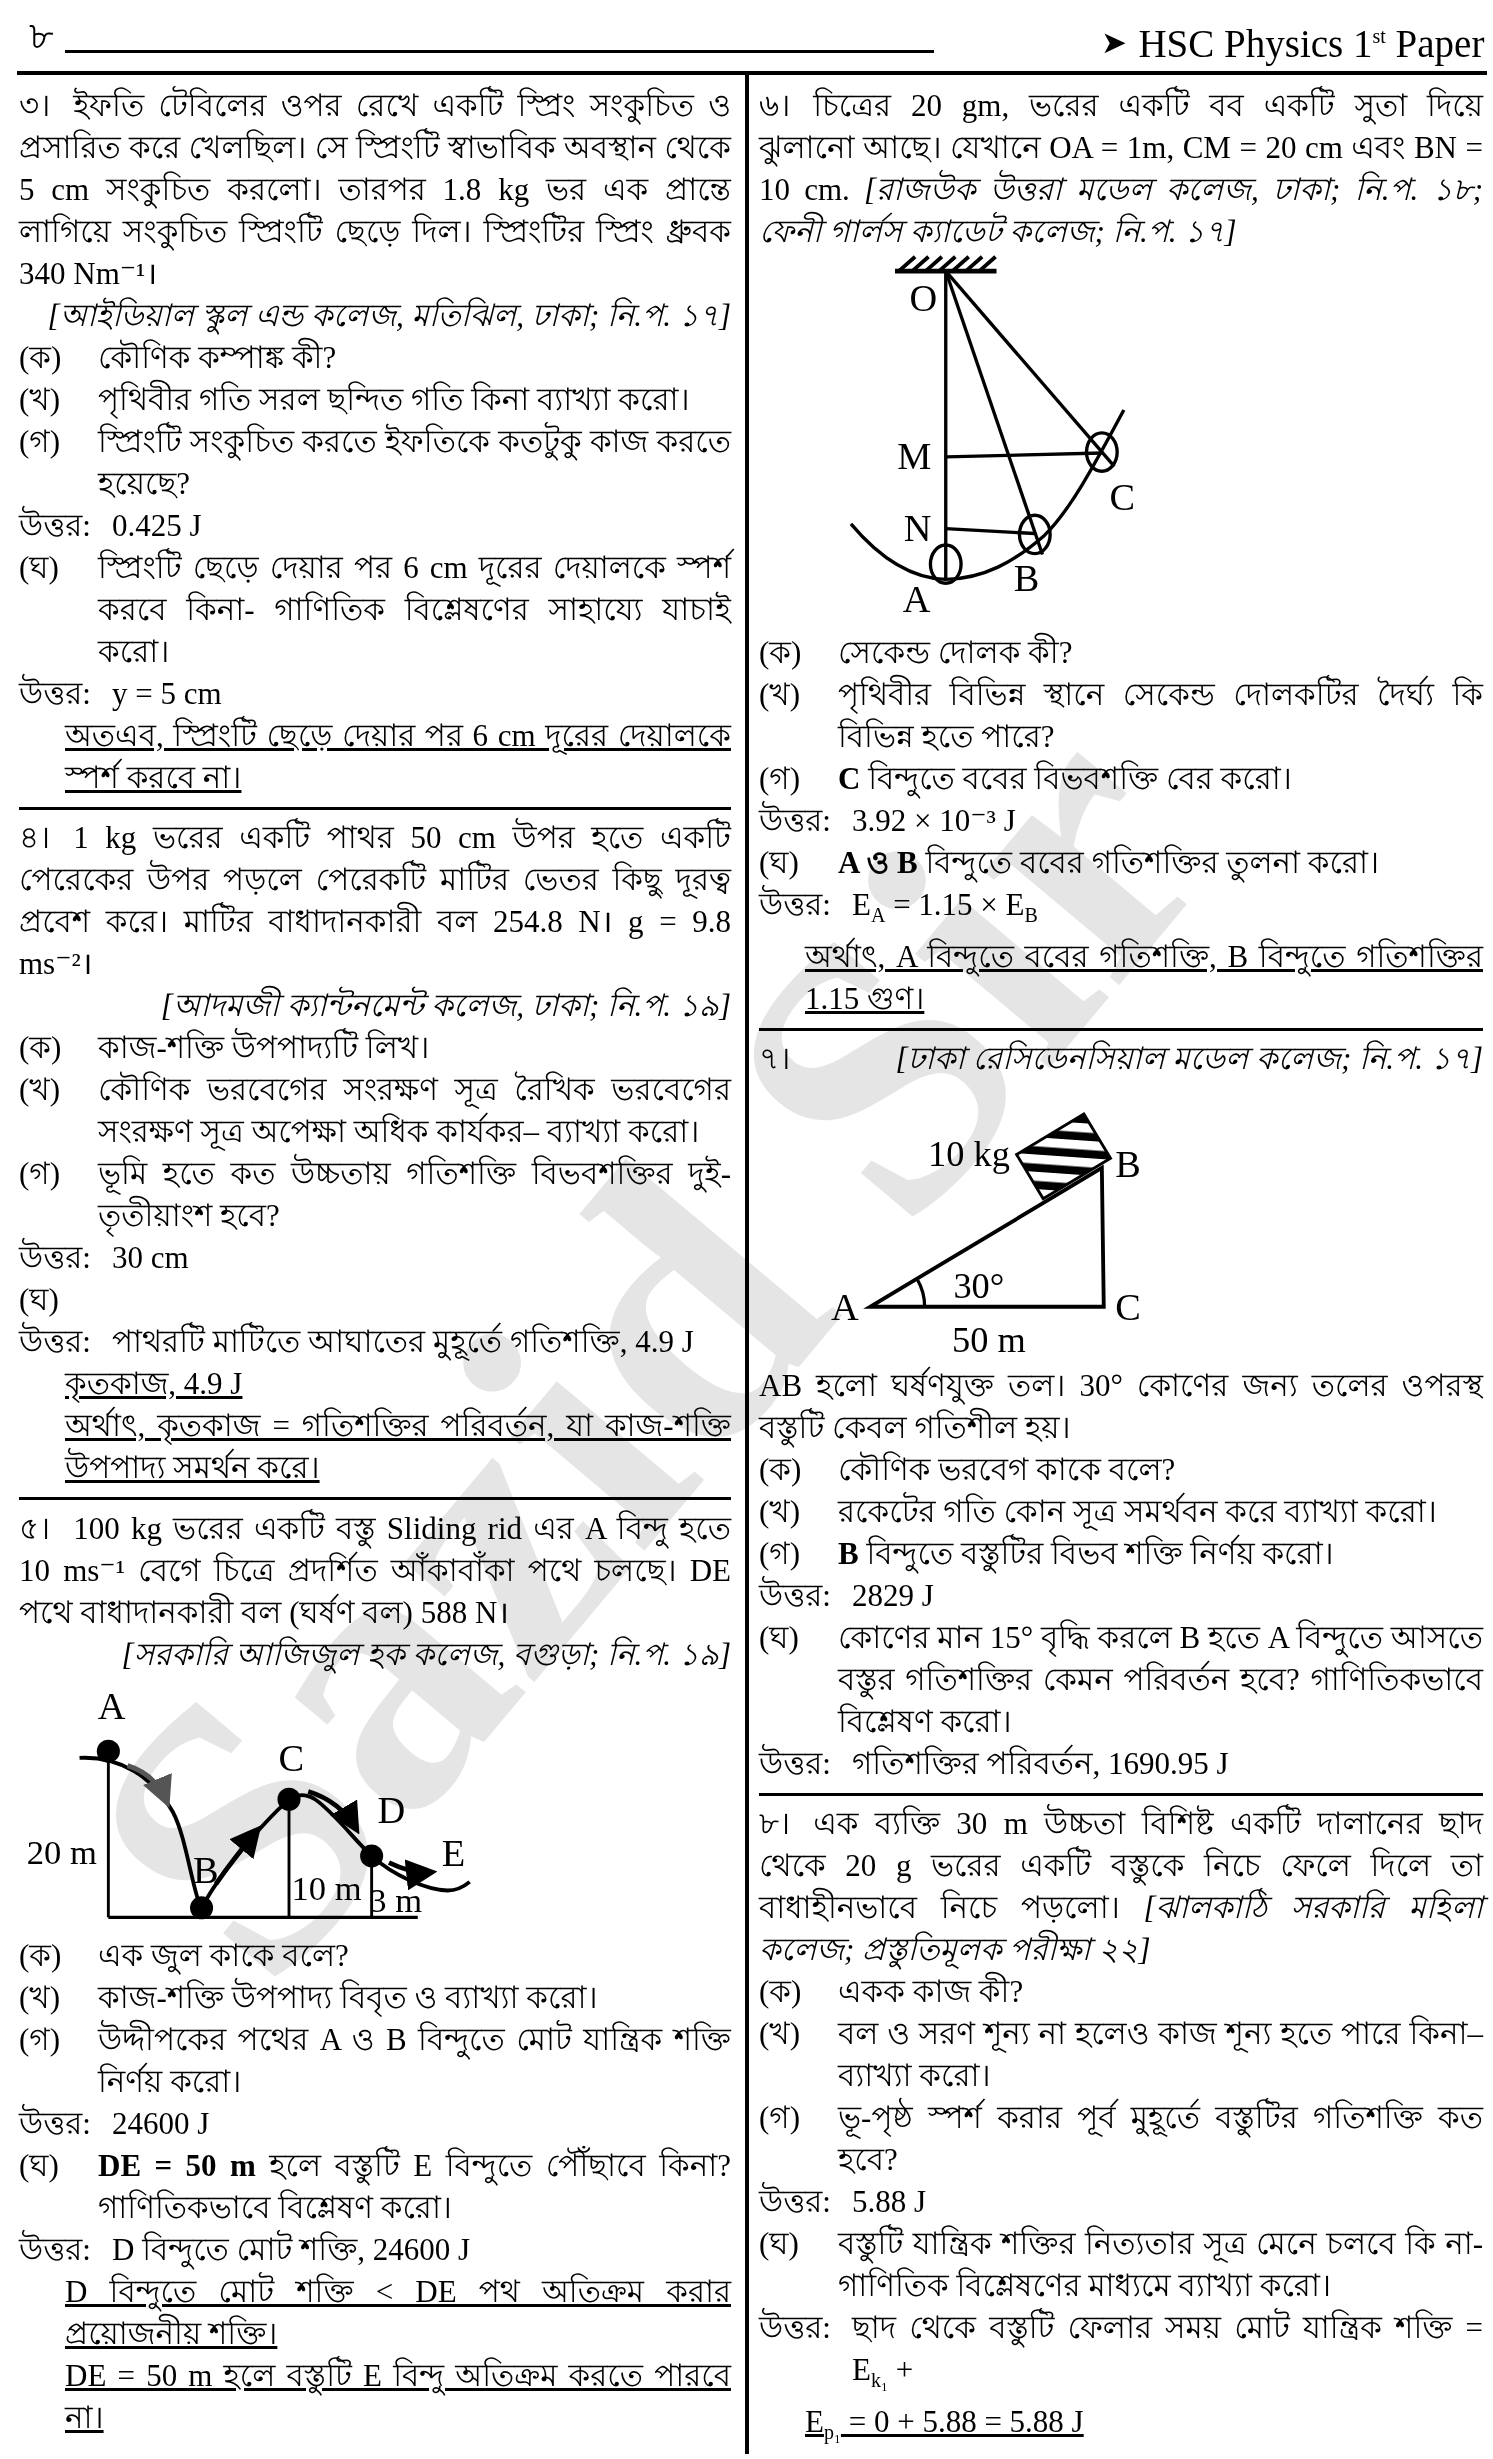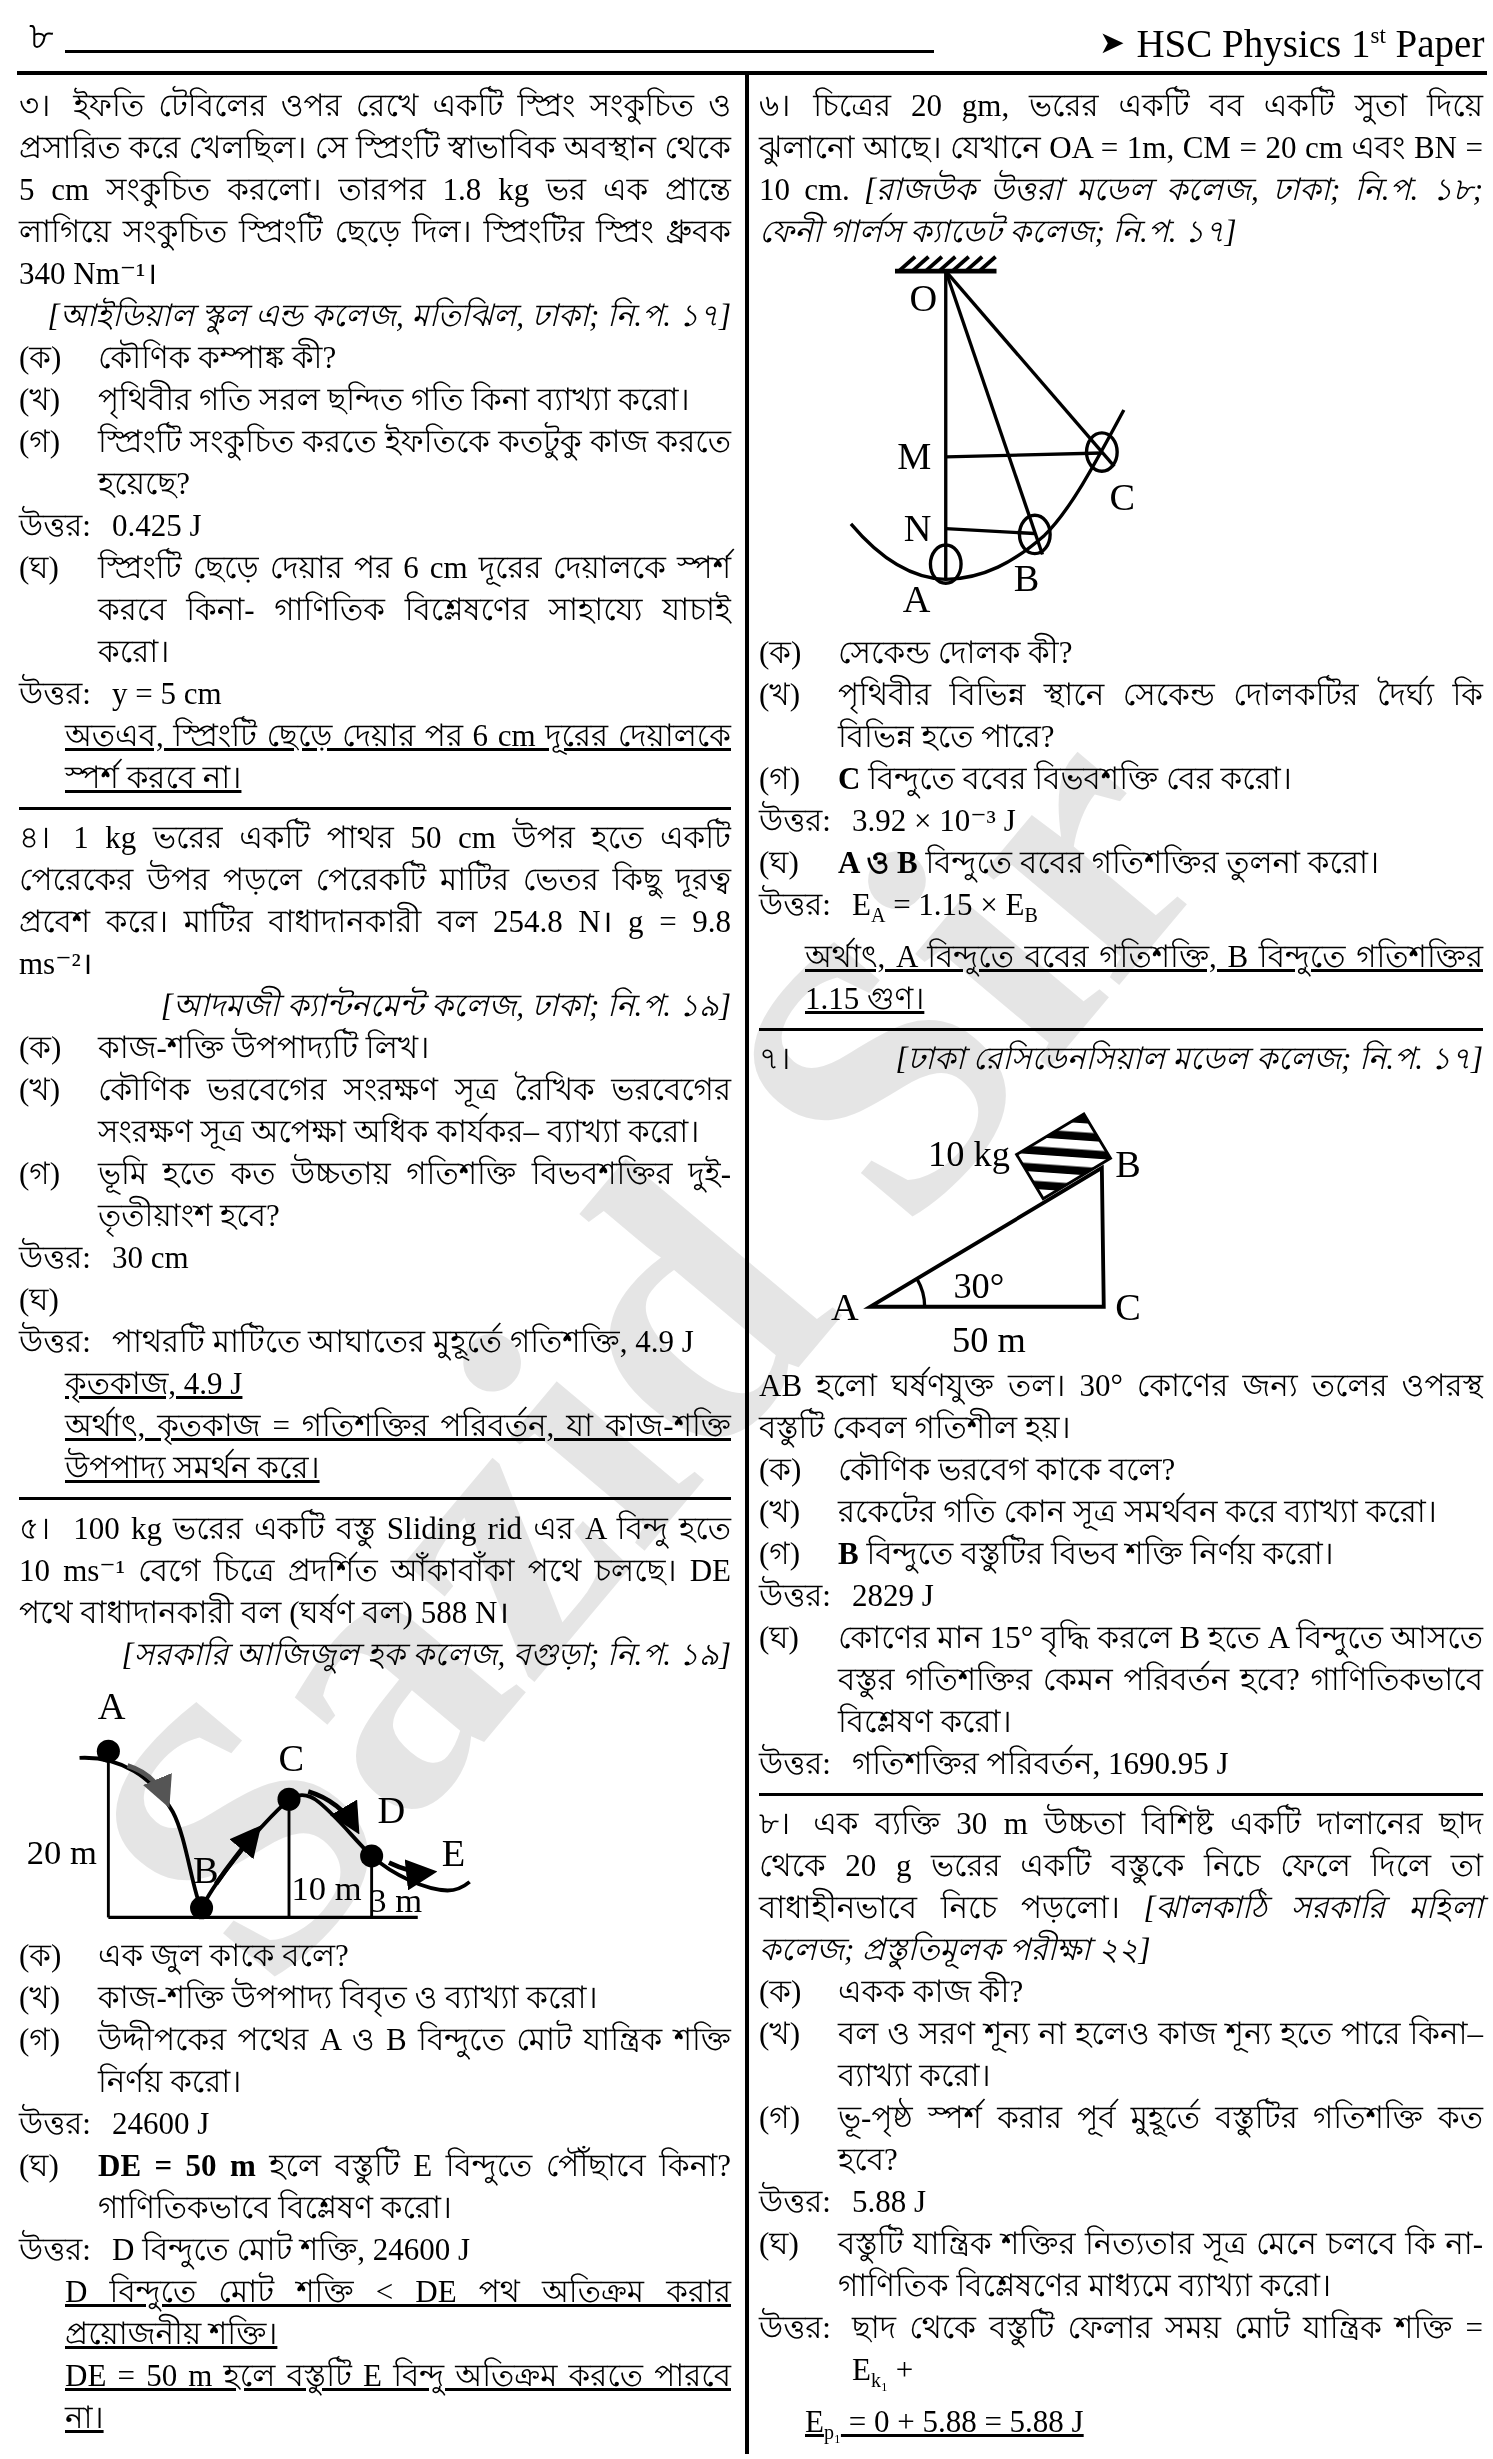--- a/index.html
+++ b/index.html
@@ -4,21 +4,21 @@
 <style>
   html,body{margin:0;padding:0;background:#e8e8e8;}
   .page{position:relative;width:1494px;height:2459px;background:#ffffff;overflow:hidden;
         font-family:"Liberation Serif","DejaVu Serif",serif;color:#000;
         font-size:31px;line-height:42px;}
   
   .hdr-num{position:absolute;left:29px;top:15.4px;font-size:38px;line-height:42px;}
   .hdr-line1{position:absolute;left:65px;top:50px;width:869px;height:2.9px;background:#000;}
   .hdr-title{position:absolute;right:9.6px;top:11.5px;font-size:39px;line-height:48px;white-space:nowrap;}
   .hdr-title .arrow{font-size:31px;margin-right:11.5px;position:relative;top:-3.8px;}
-  .hdr-title sup{font-size:23px;}
+  .hdr-title sup{font-size:20px;}
   .hdr-line2{position:absolute;left:17.3px;top:71px;width:1470px;height:3.8px;background:#000;}
   .vline{position:absolute;left:745px;top:71px;width:3.8px;height:2383px;background:#000;}
   
   .watermark{position:absolute;left:154px;top:1902px;transform:rotate(-50deg);transform-origin:0 0;
              font-size:384px;font-weight:bold;color:rgba(0,0,0,0.10);white-space:nowrap;z-index:0;
              font-family:"Liberation Serif",serif;pointer-events:none;}
   
   .col{position:absolute;top:85px;z-index:1;}
   .col-left{left:19px;width:712px;}
   .col-right{left:759px;width:724px;}

